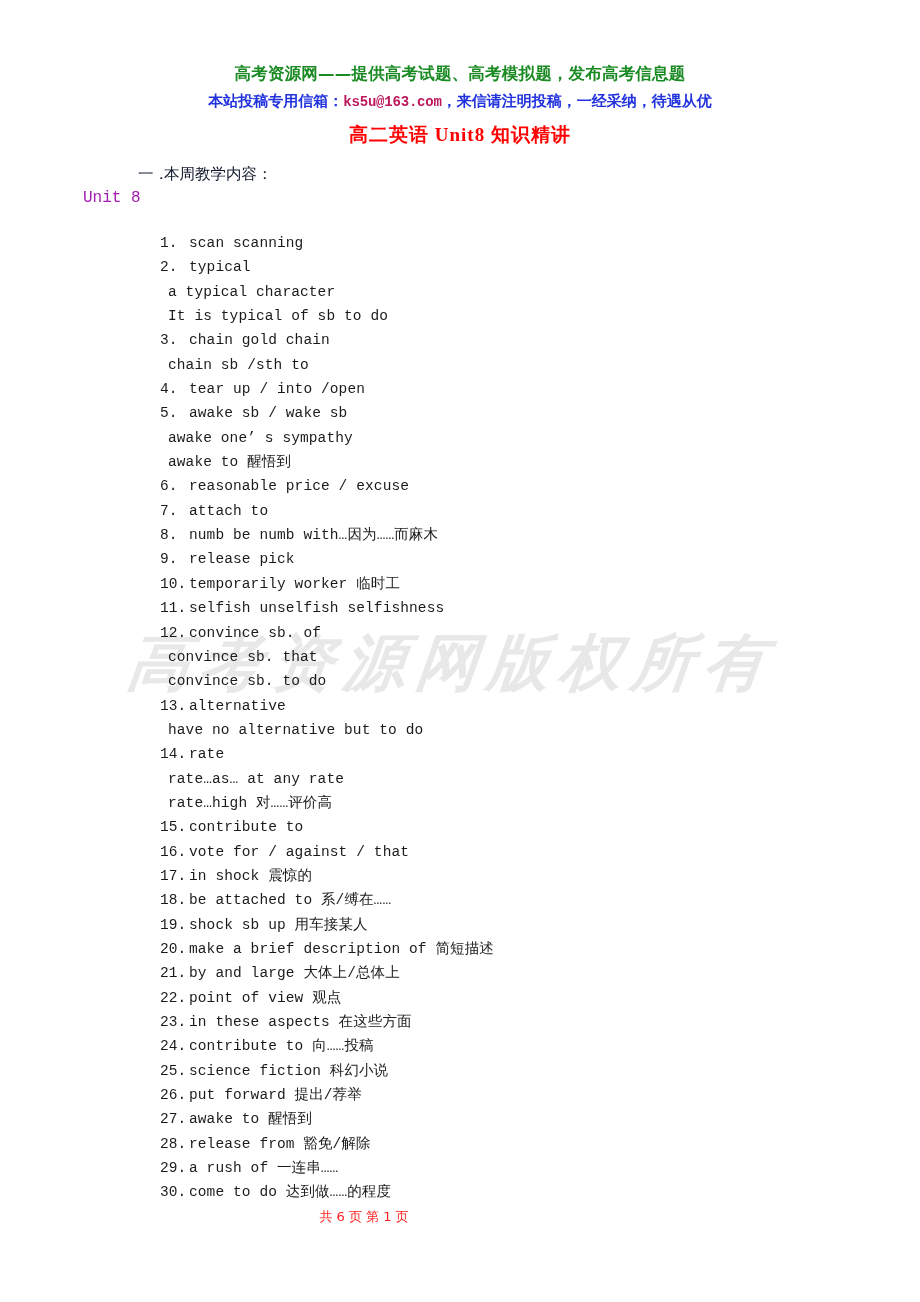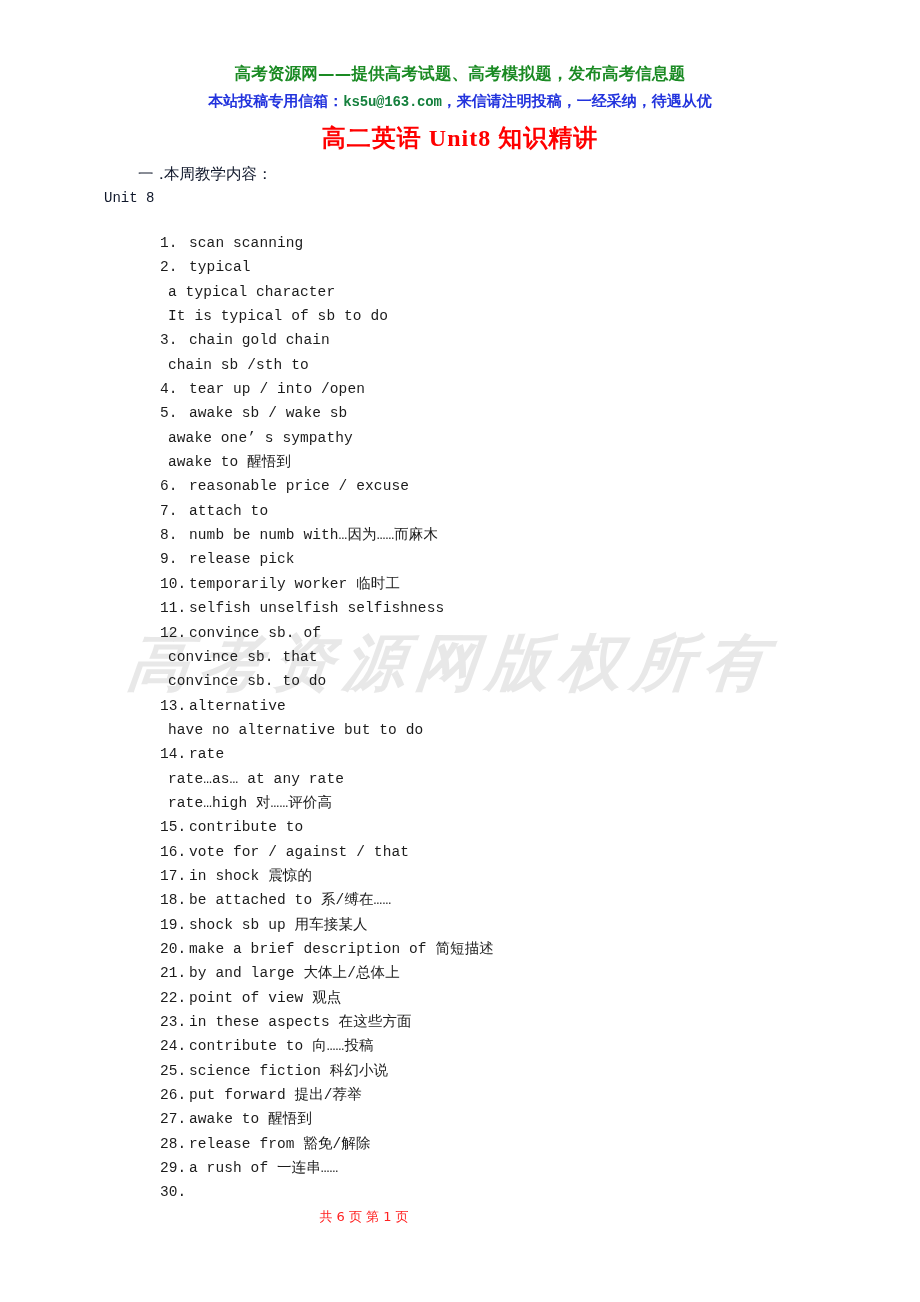--- a/index.html
+++ b/index.html
@@ -43,35 +43,35 @@
   .banner-line2 {
     font-family: "Liberation Serif", "DejaVu Serif", serif;
     font-size: 15px;
     font-weight: bold;
     color: #2233dd;
     line-height: 24px;
     margin-top: 3px;
     white-space: nowrap;
   }
   .banner-line2 .email {
-    color: #15803d;
+    color: #be185d;
     font-family: "Liberation Mono", "DejaVu Sans Mono", monospace;
     font-size: 14px;
     letter-spacing: -0.2px;
   }
 
   
   .doc-title {
     position: absolute;
     left: 0;
     top: 122px;
     width: 920px;
     text-align: center;
     font-family: "Liberation Serif", "DejaVu Serif", serif;
-    font-size: 24px;
+    font-size: 19px;
     font-weight: bold;
     color: #ff0000;
     letter-spacing: 1px;
     white-space: nowrap;
   }
 
   
   .content {
     position: absolute;
     left: 0;
@@ -80,24 +80,24 @@
   }
   .sec-head {
     margin-left: 138px;
     font-size: 15.5px;
     color: #0f172a;
     line-height: 24px;
     white-space: nowrap;
   }
   .sec-head .ord { display: inline-block; width: 26px; }
   .sec-sub {
-    margin-left: 104px;
+    margin-left: 83px;
     font-family: "Liberation Mono", "DejaVu Sans Mono", monospace;
-    font-size: 14px;
-    color: #0f172a;
+    font-size: 16px;
+    color: #a21caf;
     line-height: 24px;
     white-space: nowrap;
   }
 
   .list {
     margin-top: 21px;
   }
   .row {
     position: relative;
     height: 24.35px;
@@ -323,20 +323,21 @@
         <div class="row">
           <span class="num">28.</span>
           <span class="txt">release from 豁免/解除</span>
         </div>
         <div class="row">
           <span class="num">29.</span>
           <span class="txt">a rush of 一连串……</span>
         </div>
         <div class="row">
           <span class="num">30.</span>
+          <span class="txt">come to do 达到做……的程度</span>
         </div>
       </div>
 
   </div>
 
   <div class="footer">共 6 页  第 1 页</div>
 
 </div>
 
 </body></html>

